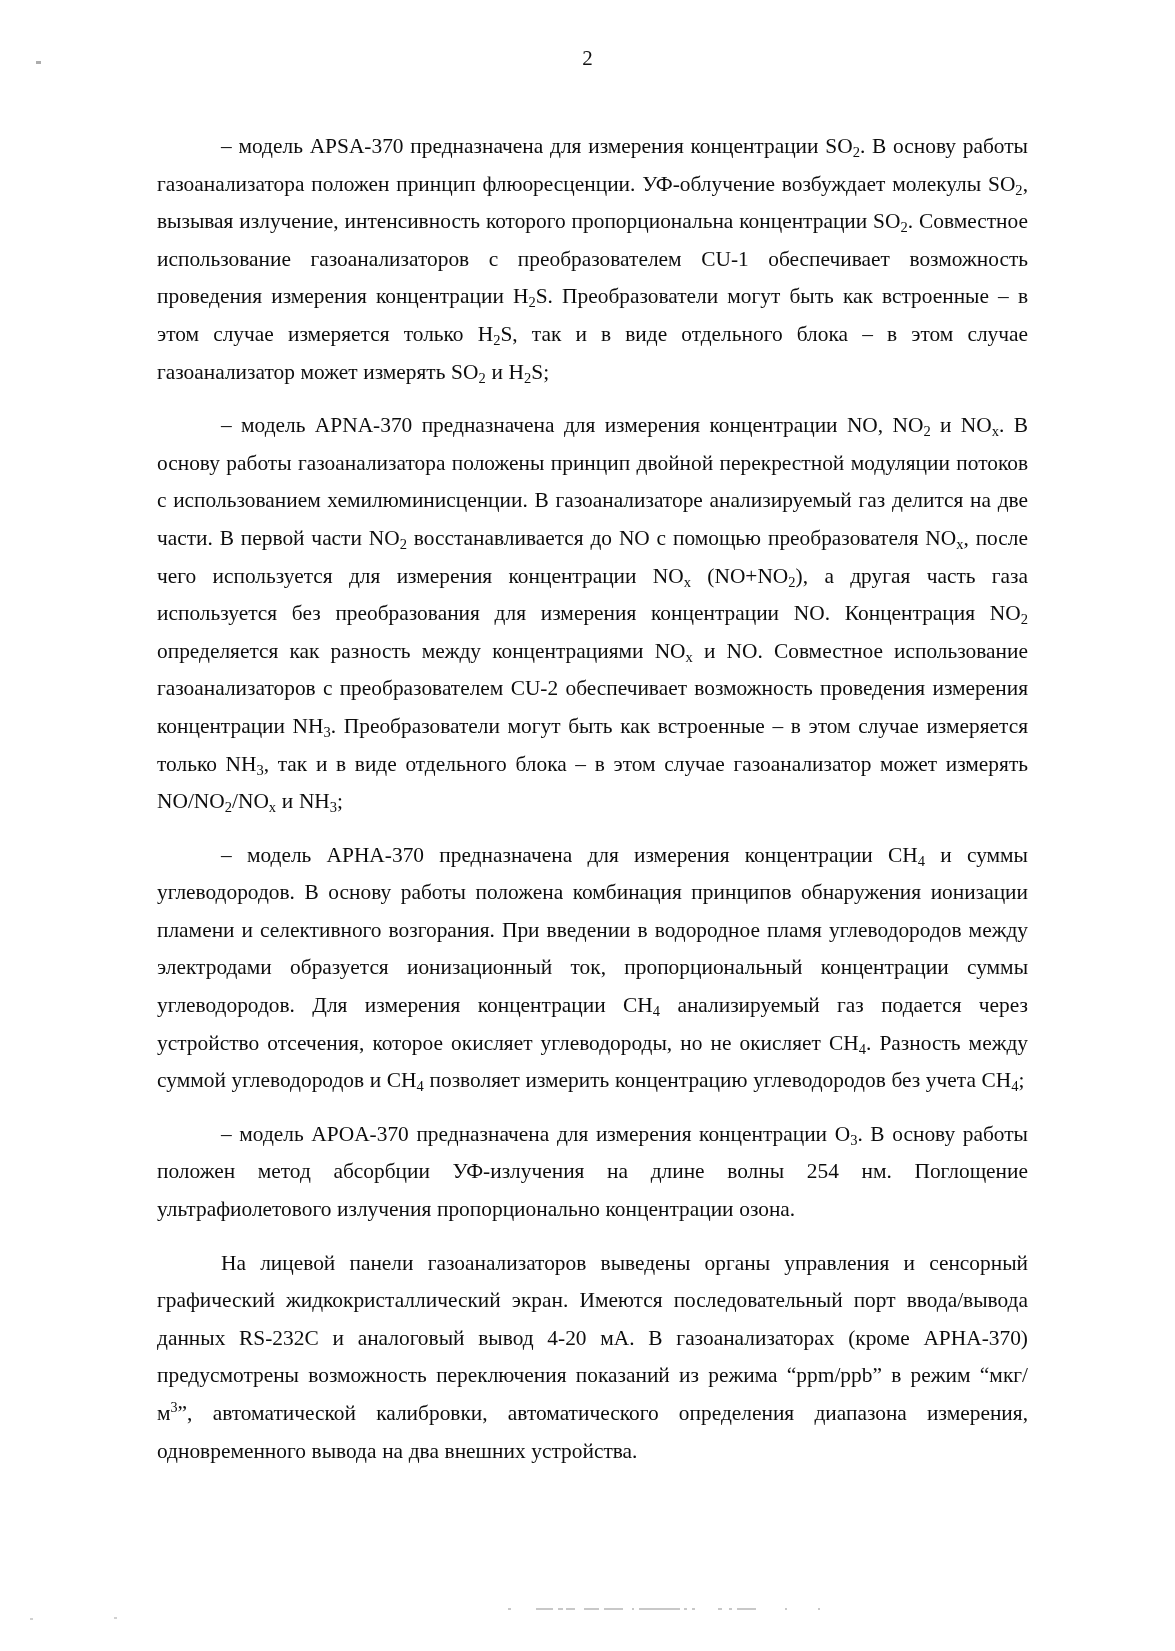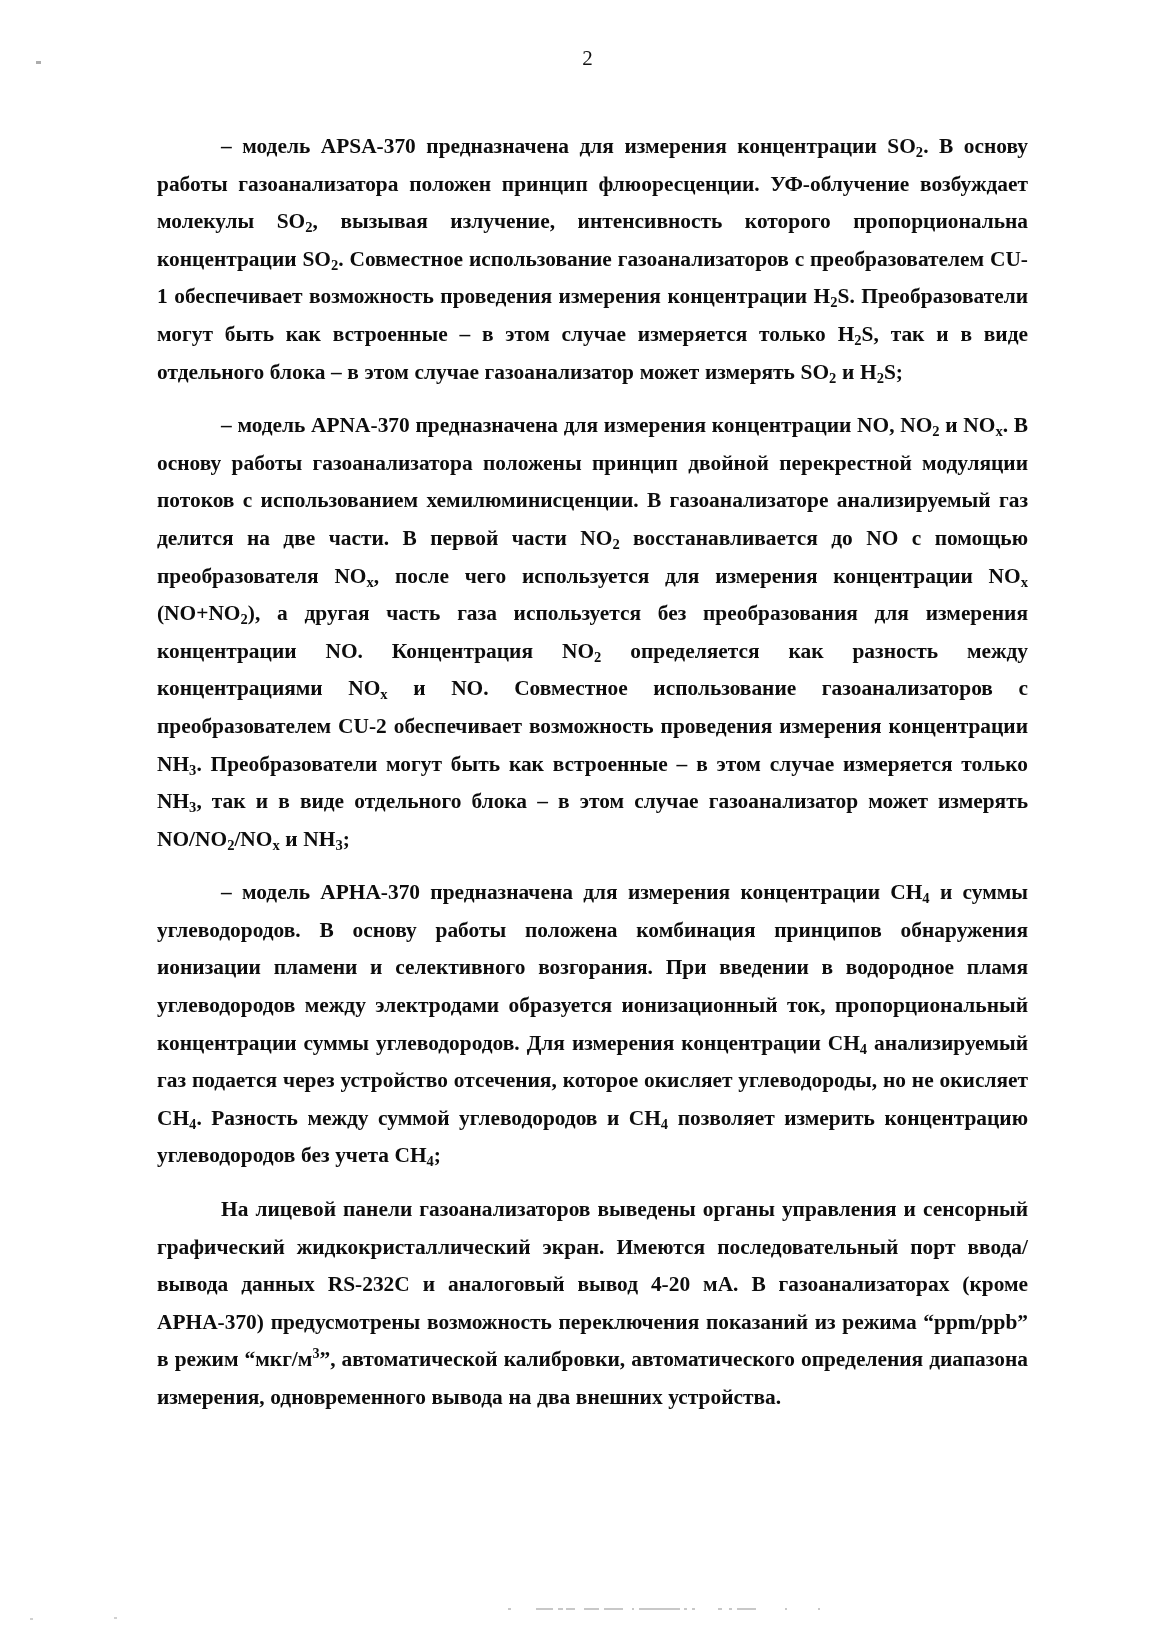--- a/index.html
+++ b/index.html
@@ -32,21 +32,20 @@
     letter-spacing: 0.2px;
     color: #111;
   }
 
   
   .body-column {
     position: absolute;
     top: 128px;
     left: 157px;
     width: 871px;
-    font-weight: bold;
   }
 
   p.para {
     margin: 0;
     padding: 0;
     text-align: justify;
     text-justify: inter-word;
     font-size: 21.4px;
     line-height: 37.6px;
     text-indent: 64px;
@@ -101,20 +100,21 @@
   <div class="page-number">2</div>
 
   <div class="body-column">
 
     <p class="para">– модель APSA-370 предназначена для измерения концентрации SO<sub>2</sub>. В основу работы газоанализатора положен принцип флюоресценции. УФ-облучение возбуждает молекулы SO<sub>2</sub>, вызывая излучение, интенсивность которого пропорциональна концентрации SO<sub>2</sub>. Совместное использование газоанализаторов с преобразователем CU-1 обеспечивает возможность проведения измерения концентрации H<sub>2</sub>S. Преобразователи могут быть как встроенные – в этом случае измеряется только H<sub>2</sub>S, так и в виде отдельного блока – в этом случае газоанализатор может измерять SO<sub>2</sub> и H<sub>2</sub>S;</p>
 
     <p class="para">– модель APNA-370 предназначена для измерения концентрации NO, NO<sub>2</sub> и NO<sub>x</sub>. В основу работы газоанализатора положены принцип двойной перекрестной модуляции потоков с использованием хемилюминисценции. В газоанализаторе анализируемый газ делится на две части. В первой части NO<sub>2</sub> восстанавливается до NO с помощью преобразователя NO<sub>x</sub>, после чего используется для измерения концентрации NO<sub>x</sub> (NO+NO<sub>2</sub>), а другая часть газа используется без преобразования для измерения концентрации NO. Концентрация NO<sub>2</sub> определяется как разность между концентрациями NO<sub>x</sub> и NO. Совместное использование газоанализаторов с преобразователем CU-2 обеспечивает возможность проведения измерения концентрации NH<sub>3</sub>. Преобразователи могут быть как встроенные – в этом случае измеряется только NH<sub>3</sub>, так и в виде отдельного блока – в этом случае газоанализатор может измерять NO/NO<sub>2</sub>/NO<sub>x</sub> и NH<sub>3</sub>;</p>
 
     <p class="para">– модель APHA-370 предназначена для измерения концентрации CH<sub>4</sub> и суммы углеводородов. В основу работы положена комбинация принципов обнаружения ионизации пламени и селективного возгорания. При введении в водородное пламя углеводородов между электродами образуется ионизационный ток, пропорциональный концентрации суммы углеводородов. Для измерения концентрации CH<sub>4</sub> анализируемый газ подается через устройство отсечения, которое окисляет углеводороды, но не окисляет CH<sub>4</sub>. Разность между суммой углеводородов и CH<sub>4</sub> позволяет измерить концентрацию углеводородов без учета CH<sub>4</sub>;</p>
 
+    <p class="para">– модель APOA-370 предназначена для измерения концентрации O<sub>3</sub>. В основу работы положен метод абсорбции УФ-излучения на длине волны 254 нм. Поглощение ультрафиолетового излучения пропорционально концентрации озона.</p>
 
     <p class="para">На лицевой панели газоанализаторов выведены органы управления и сенсорный графический жидкокристаллический экран. Имеются последовательный порт ввода/вывода данных RS-232C и аналоговый вывод 4-20 мА. В газоанализаторах (кроме APHA-370) предусмотрены возможность переключения показаний из режима “ppm/ppb” в режим “мкг/м<sup>3</sup>”, автоматической калибровки, автоматического определения диапазона измерения, одновременного вывода на два внешних устройства.</p>
 
   </div>
 
   <span class="speck" style="left:36px; top:61px; width:5px; height:3px;"></span>
   <span class="speck" style="left:30px; top:1618px; width:3px; height:2px; opacity:.4;"></span>
   <span class="speck" style="left:114px; top:1617px; width:3px; height:2px; opacity:.4;"></span>
 
   <div class="footer-noise">

